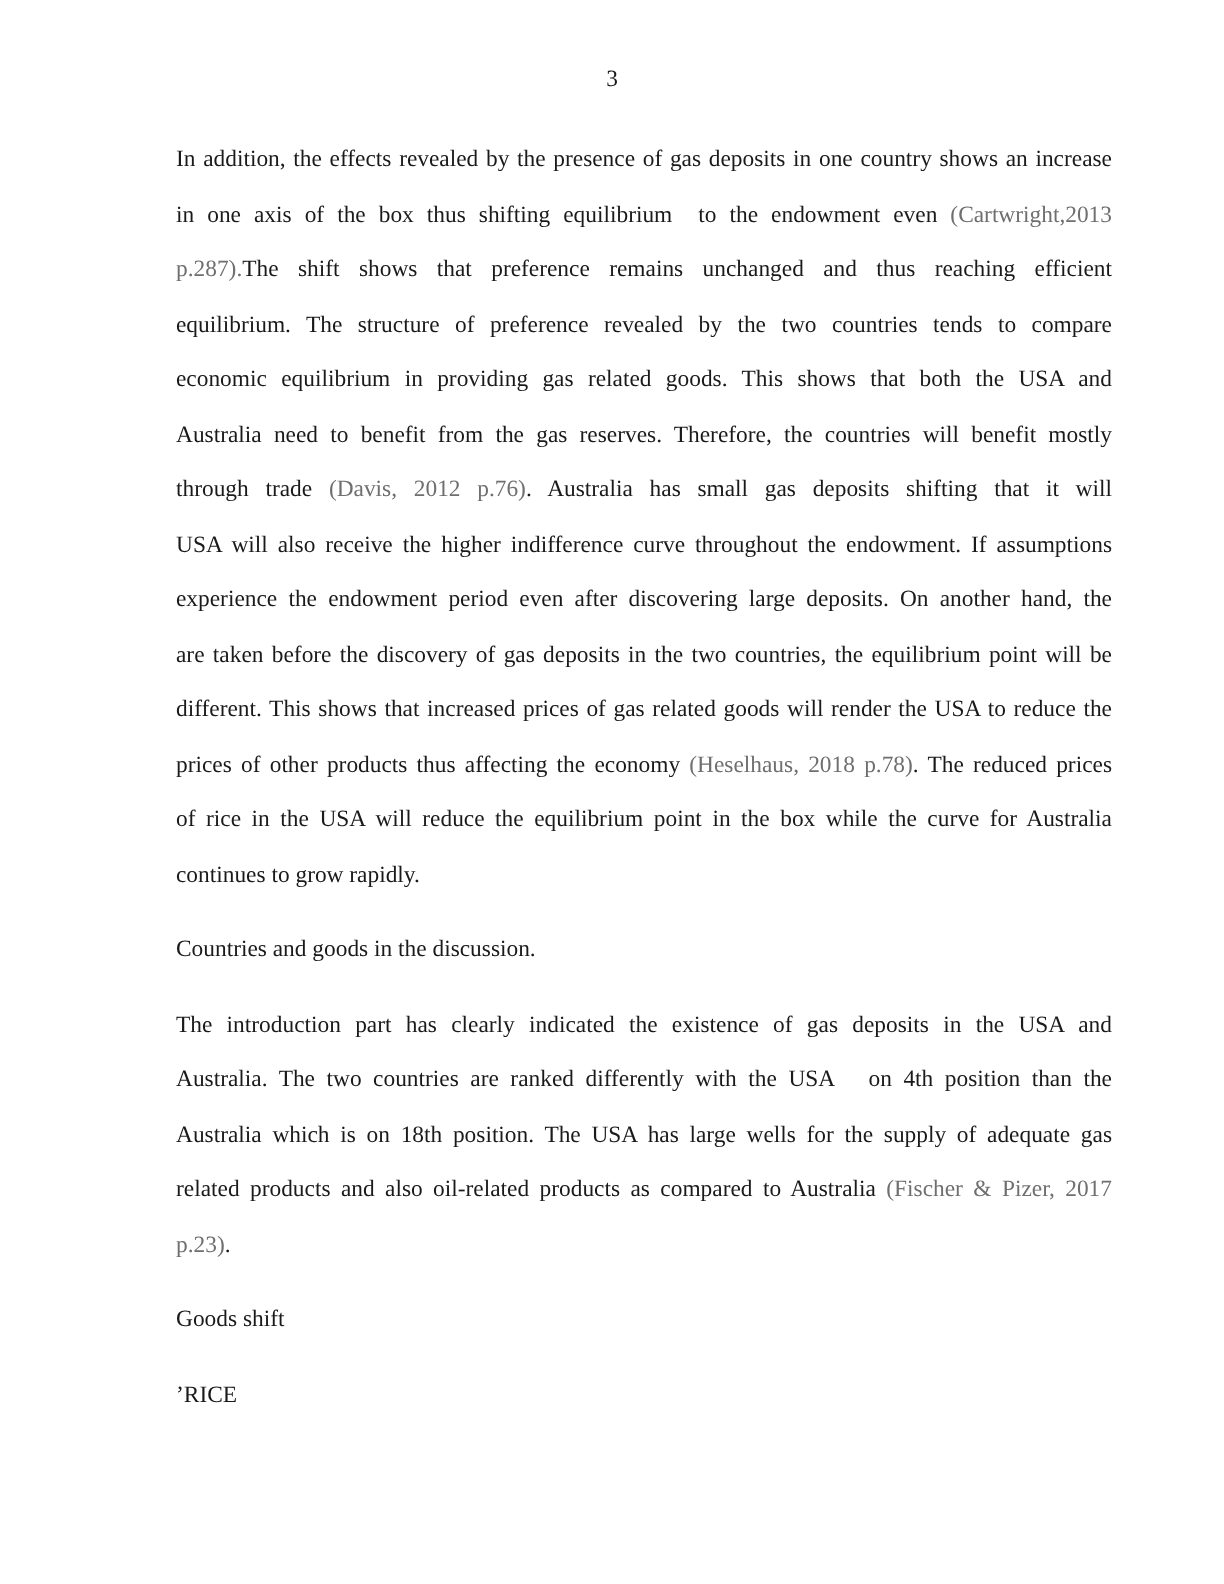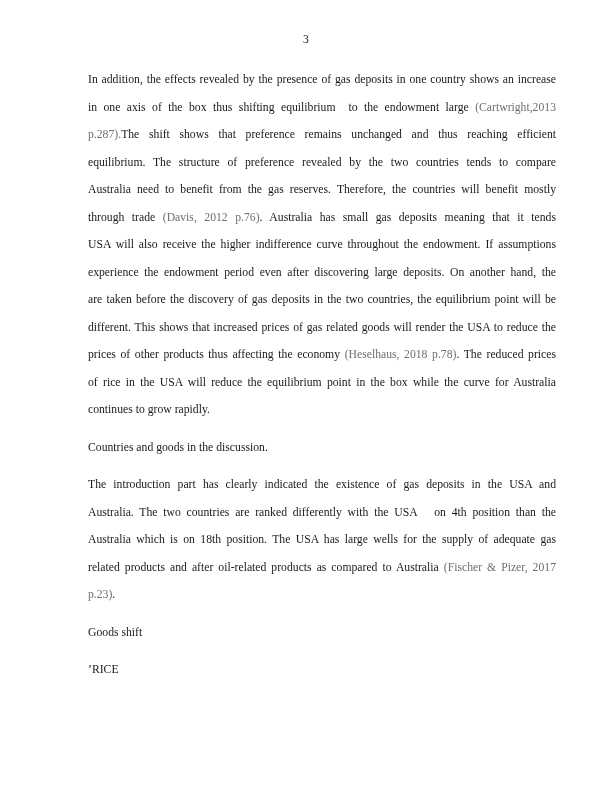--- a/index.html
+++ b/index.html
@@ -52,41 +52,42 @@
   }
 </style>
 </head>
 <body>
 
 <div class="page" style="--page-bg: #ffffff; --text-color: #1a1a1a; --citation-color: #6f6f6f;">
   <div class="page-number">3</div>
   <div class="doc-body" id="doc-body">
       <div class="block">
         <div class="line justify"><span class="seg">In addition, the effects revealed by the presence of gas deposits in one country shows an increase</span></div>
-        <div class="line justify"><span class="seg">in one axis of the box thus shifting equilibrium  to the endowment large </span><span class="seg citation">(Cartwright,2013</span></div>
+        <div class="line justify"><span class="seg">in one axis of the box thus shifting equilibrium  to the endowment even </span><span class="seg citation">(Cartwright,2013</span></div>
         <div class="line justify"><span class="seg citation">p.287).</span><span class="seg">The shift shows that preference remains unchanged and thus reaching efficient</span></div>
         <div class="line justify"><span class="seg">equilibrium. The structure of preference revealed by the two countries tends to compare</span></div>
+        <div class="line justify"><span class="seg">economic equilibrium in providing gas related goods. This shows that both the USA and</span></div>
         <div class="line justify"><span class="seg">Australia need to benefit from the gas reserves. Therefore, the countries will benefit mostly</span></div>
-        <div class="line justify"><span class="seg">through trade </span><span class="seg citation">(Davis, 2012 p.76)</span><span class="seg">. Australia has small gas deposits meaning that it tends</span></div>
+        <div class="line justify"><span class="seg">through trade </span><span class="seg citation">(Davis, 2012 p.76)</span><span class="seg">. Australia has small gas deposits shifting that it will</span></div>
         <div class="line justify"><span class="seg">USA will also receive the higher indifference curve throughout the endowment. If assumptions</span></div>
         <div class="line justify"><span class="seg">experience the endowment period even after discovering large deposits. On another hand, the</span></div>
         <div class="line justify"><span class="seg">are taken before the discovery of gas deposits in the two countries, the equilibrium point will be</span></div>
         <div class="line justify"><span class="seg">different. This shows that increased prices of gas related goods will render the USA to reduce the</span></div>
         <div class="line justify"><span class="seg">prices of other products thus affecting the economy </span><span class="seg citation">(Heselhaus, 2018 p.78)</span><span class="seg">. The reduced prices</span></div>
         <div class="line justify"><span class="seg">of rice in the USA will reduce the equilibrium point in the box while the curve for Australia</span></div>
         <div class="line"><span class="seg">continues to grow rapidly.</span></div>
       </div>
       <div class="block heading">
         <div class="line"><span class="seg">Countries and goods in the discussion.</span></div>
       </div>
       <div class="block">
         <div class="line justify"><span class="seg">The introduction part has clearly indicated the existence of gas deposits in the USA and</span></div>
         <div class="line justify"><span class="seg">Australia. The two countries are ranked differently with the USA   on 4th position than the</span></div>
         <div class="line justify"><span class="seg">Australia which is on 18th position. The USA has large wells for the supply of adequate gas</span></div>
-        <div class="line justify"><span class="seg">related products and after oil-related products as compared to Australia </span><span class="seg citation">(Fischer &amp; Pizer, 2017</span></div>
+        <div class="line justify"><span class="seg">related products and also oil-related products as compared to Australia </span><span class="seg citation">(Fischer &amp; Pizer, 2017</span></div>
         <div class="line"><span class="seg citation">p.23)</span><span class="seg">.</span></div>
       </div>
       <div class="block">
         <div class="line"><span class="seg">Goods shift</span></div>
       </div>
       <div class="block">
         <div class="line"><span class="seg">’RICE</span></div>
       </div>
     </div>
 </div>

